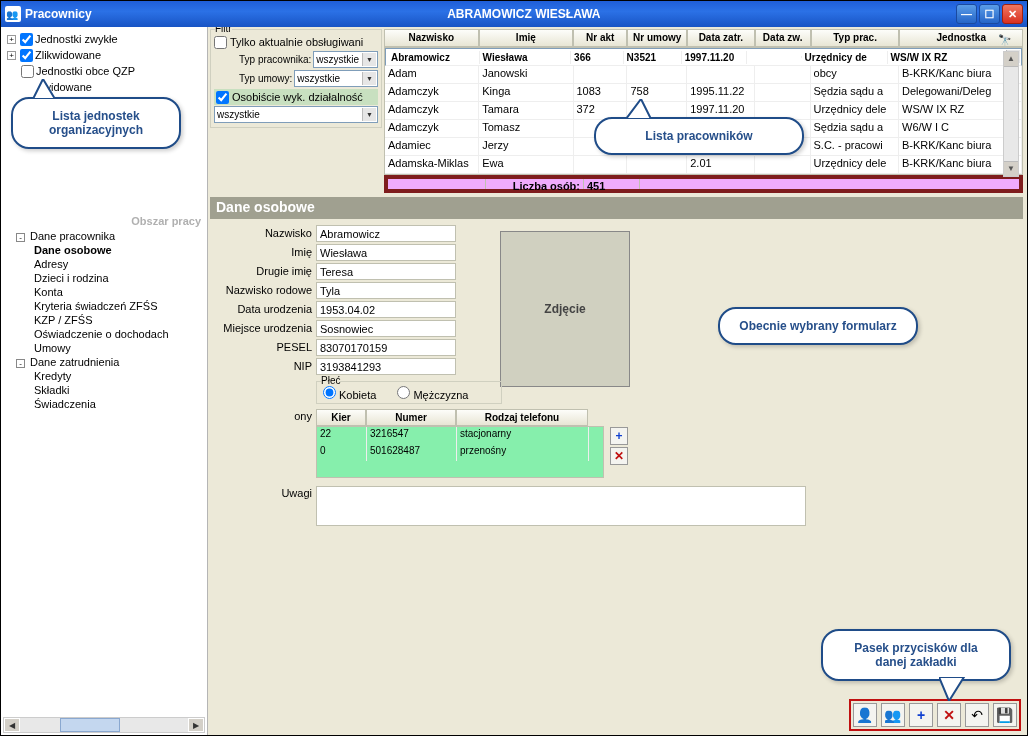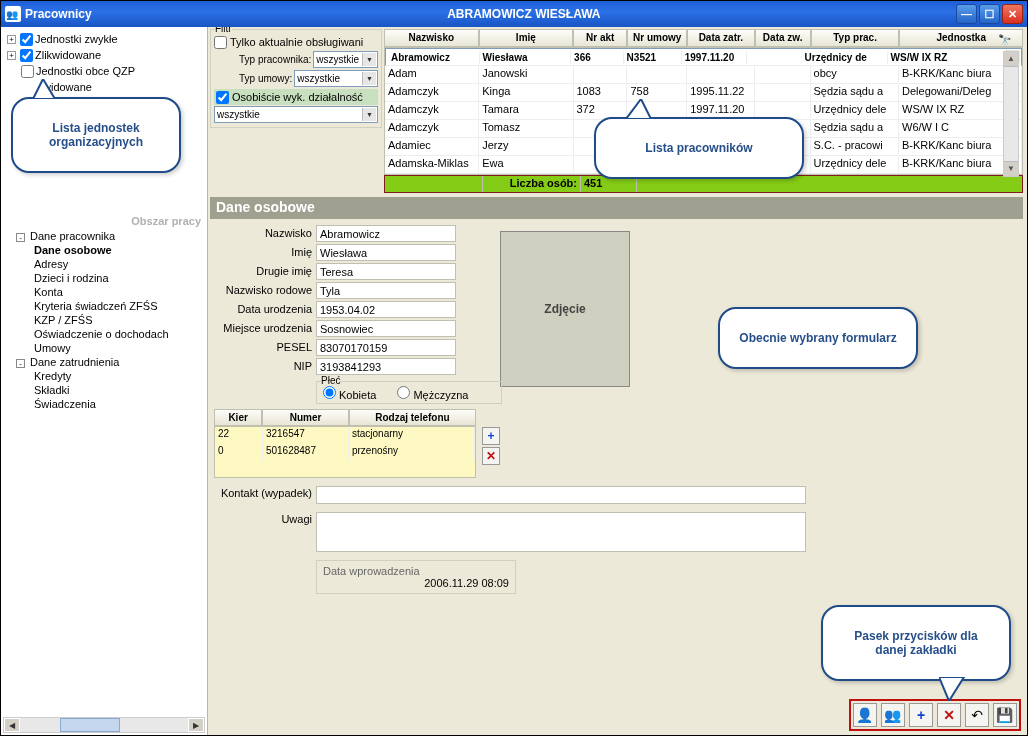--- a/index.html
+++ b/index.html
@@ -121,21 +121,21 @@
     position:absolute;
     left:176px; right:4px; top:2px;
     font-size:11px;
   }
   .emp-table .hdr{display:flex;background:#ece9d8;}
   .emp-table .hdr .col{border:1px solid #c0c0b0;background:linear-gradient(#fdfdfa,#e8e5d4);height:18px;line-height:16px;text-align:center;font-weight:bold;font-size:10px;}
   .emp-table .body{background:#fff;border:1px solid #c0c0b0;}
   .emp-table .row{display:flex;height:18px;border-bottom:1px solid #eee;}
   .emp-table .row.sel{font-weight:bold;}
   .emp-table .cell{padding:1px 3px;border-right:1px solid #eee;overflow:hidden;white-space:nowrap;}
-  .emp-table .footer{height:18px;border:1px solid #7f1d1d;background:#84cc16;display:flex;}
+  .emp-table .footer{height:18px;border:4px solid #7f1d1d;background:#f0abfc;display:flex;}
   .emp-table .footer .fcell{border-right:1px solid #c0c0b0;padding:1px 3px;font-weight:bold;}
   .binoc{
     position:absolute;right:8px;top:4px;
     width:20px;height:14px;
     cursor:pointer;
     display:flex;align-items:center;justify-content:center;
   }
   .vscroll{position:absolute;right:4px;top:22px;height:126px;width:16px;background:#e8e8e8;border:1px solid #ccc;}
   .vscroll::before{content:"▲";display:block;height:14px;background:#d4d0c8;font-size:8px;text-align:center;line-height:13px;color:#555;border-bottom:1px solid #bbb;}
   .vscroll::after{content:"▼";display:block;position:absolute;bottom:0;left:0;right:0;height:14px;background:#d4d0c8;font-size:8px;text-align:center;line-height:13px;color:#555;border-top:1px solid #bbb;}
@@ -165,24 +165,24 @@
     display:flex;align-items:center;justify-content:center;
     color:#444;font-size:12px;font-weight:bold;
   }
   .gender-box{
     border:1px solid #d0d0c0;padding:4px 6px 2px 6px;
     margin-left:102px;width:186px;
     position:relative;margin-top:4px;
   }
   .gender-box label{font-size:11px;margin-right:18px;}
   .gender-box input{margin:0 3px 0 0;}
-  .phones{width:262px;margin-top:4px;position:relative;}
+  .phones{margin-left:102px;width:288px;margin-top:4px;position:relative;}
   .phones-hdr{display:flex;}
   .phones-hdr .pcol{border:1px solid #c0c0b0;background:linear-gradient(#fdfdfa,#e8e5d4);height:17px;font-size:10px;text-align:center;font-weight:bold;line-height:15px;}
-  .phones-body{background:#fef9c3;border:1px solid #c0c0b0;}
+  .phones-body{background:#86efac;border:1px solid #c0c0b0;}
   .phones-body .prow{display:flex;height:17px;}
   .phones-body .pcell{padding:1px 3px;border-right:1px solid #eee;font-size:10px;}
   .phones-btns{position:absolute;right:-24px;top:18px;display:flex;flex-direction:column;gap:2px;}
   .mini-btn{width:18px;height:18px;border:1px solid #999;background:#f4f4f0;display:flex;align-items:center;justify-content:center;font-weight:bold;font-size:12px;cursor:pointer;}
   .mini-btn.add{color:#1040d0;}
   .mini-btn.del{color:#c01010;}
   .contact-row{display:flex;margin-top:8px;}
   .contact-row .clabel{width:102px;text-align:right;padding-right:4px;font-size:11px;line-height:14px;}
   .contact-row .cval{flex:0 0 490px;height:18px;border:1px solid #c0c0b0;background:#fff;}
   .uwagi-row .cval{height:40px;}
@@ -200,21 +200,21 @@
     background:#ece9d8;
   }
   .tool-btn{width:24px;height:24px;border:1px solid #999;background:#f4f4f0;display:flex;align-items:center;justify-content:center;font-size:14px;cursor:pointer;}
 
   
   .callout{
     position:absolute;
     background:#fff;
     border:2px solid #1f4c88;
     border-radius:18px;
-    padding:22px 14px;
+    padding:10px 14px;
     color:#264f8a;
     font-weight:bold;
     text-align:center;
     font-size:12px;
     box-shadow:2px 2px 4px rgba(0,0,0,0.2);
     z-index:50;
   }
 </style>
 </head>
 <body>
@@ -487,34 +487,26 @@
                   <div class="pcell" style="width: 90px;">501628487</div>
                   <div class="pcell" style="width: 132px;">przenośny</div>
                 </div>
               </div>
             <div class="phones-btns">
               <div class="mini-btn add">+</div>
               <div class="mini-btn del">✕</div>
             </div>
           </div>
 
-          <div class="contact-row">
-            <div class="clabel">Kontakt (wypadek)</div>
-            <div class="cval"></div>
-          </div>
           <div class="contact-row uwagi-row">
             <div class="clabel">Uwagi</div>
             <div class="cval"></div>
           </div>
 
           <div class="meta-row" style="margin-left:102px;">
-            <div class="meta-box">
-              <span class="ml">Data wprowadzenia</span>
-              <div class="mv">2006.11.29 08:09</div>
-            </div>
           </div>
         </div>
       </div>
 
       <div class="bottom-bar">
         <div class="tool-btn">👤</div>
         <div class="tool-btn" style="color:#1a8a1a;">👥</div>
         <div class="tool-btn" style="color:#1040d0;font-weight:bold;">+</div>
         <div class="tool-btn" style="color:#c01010;font-weight:bold;">✕</div>
         <div class="tool-btn">↶</div>

